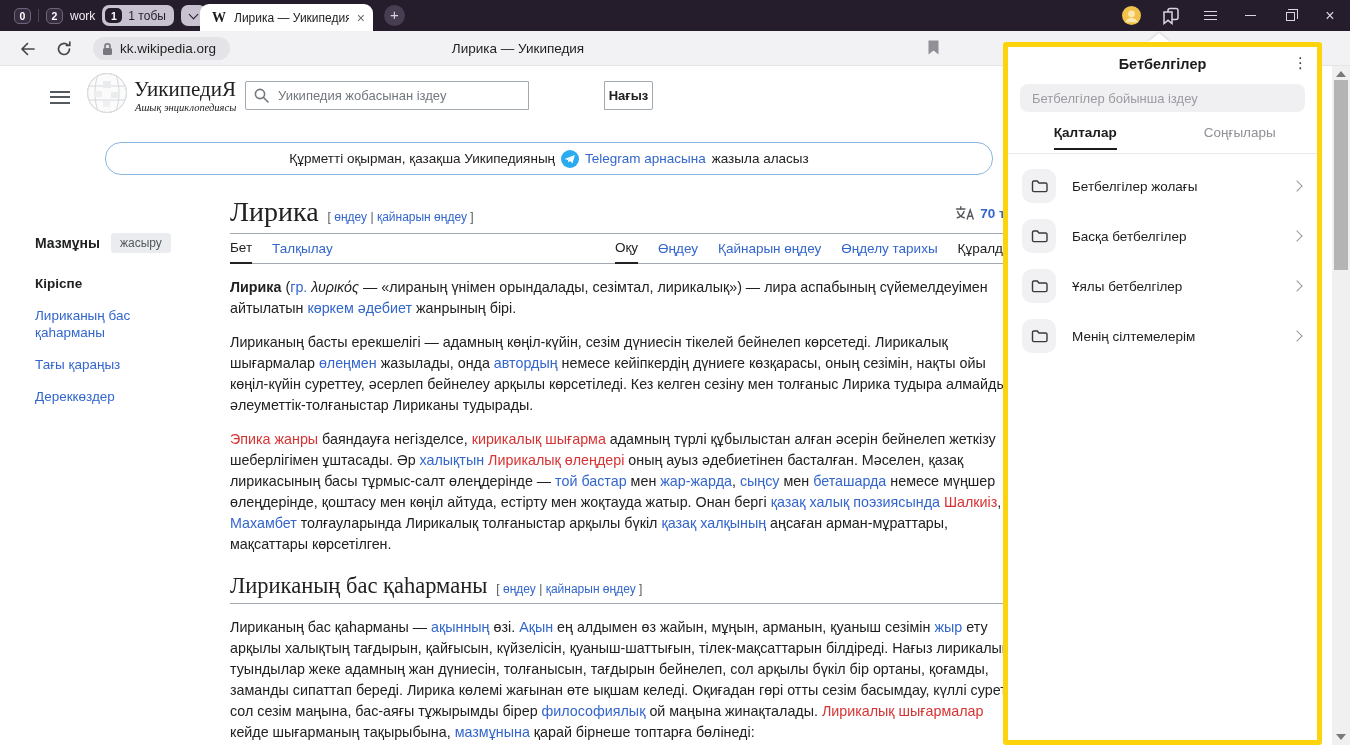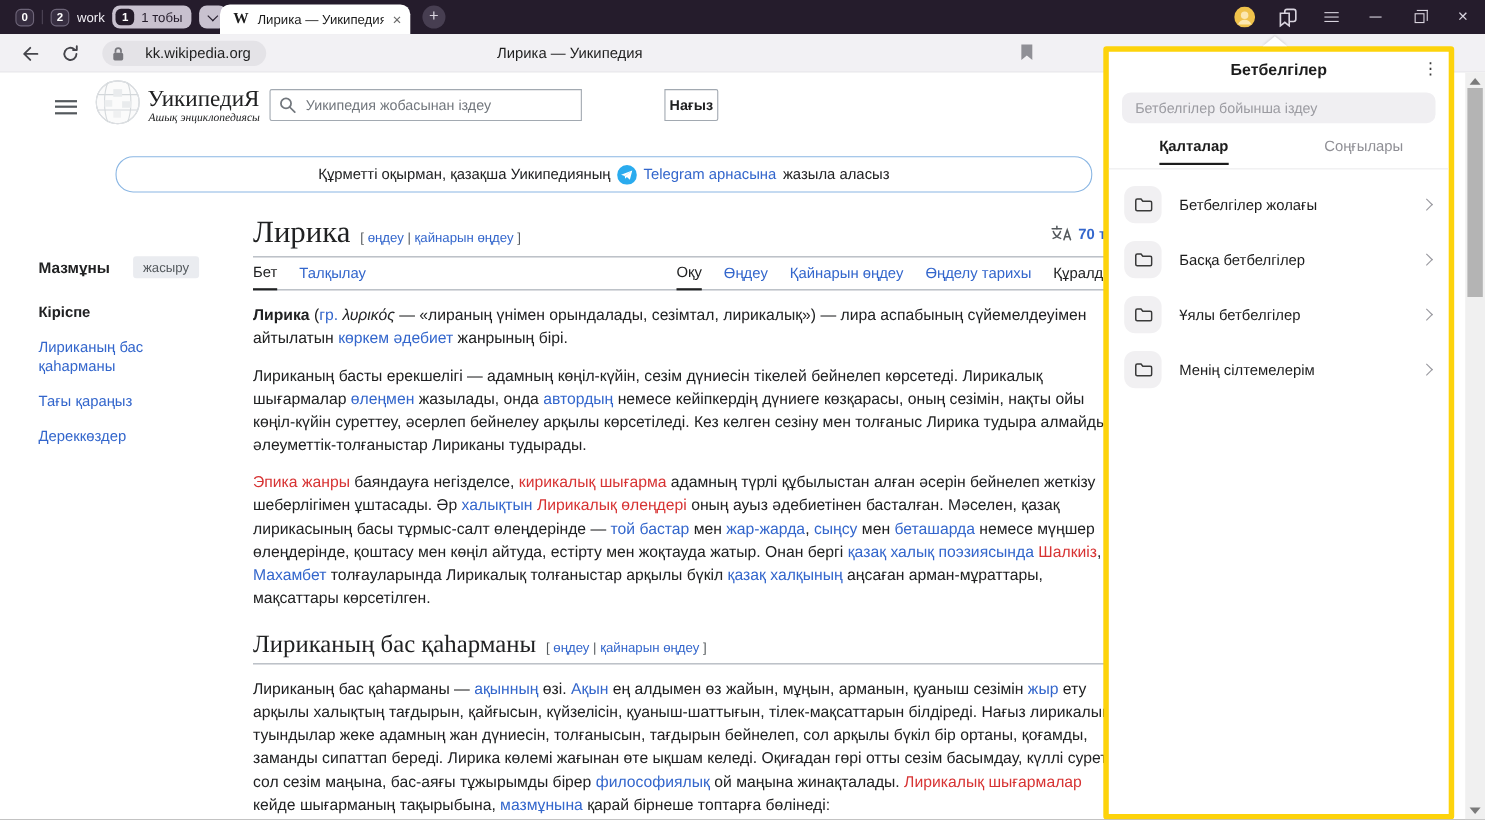--- a/index.html
+++ b/index.html
@@ -34,21 +34,21 @@
   .win-min{width:11px;height:1.6px;background:#d9d4df;}
   .win-restore{position:relative;width:9px;height:9px;border:1.3px solid #d9d4df;margin-top:2px;}
   .win-restore::before{content:"";position:absolute;left:1.5px;top:-4.5px;width:9px;height:9px;
           border:1.3px solid #d9d4df;border-left:none;border-bottom:none;}
   .win-close{color:#d9d4df;font-size:16px;}
 
   
   .addrbar{position:absolute;left:0;top:31px;width:1350px;height:35px;background:#f2f1f4;border-bottom:1px solid #e4e3e7;}
   .nav-ico{position:absolute;top:0;height:35px;display:flex;align-items:center;cursor:pointer;}
   .url-pill{position:absolute;left:93px;top:6px;height:23px;background:#e4e3e7;border-radius:12px;
-            display:flex;align-items:center;gap:19px;padding:0 14px 0 9px;cursor:pointer;}
+            display:flex;align-items:center;gap:7px;padding:0 14px 0 9px;cursor:pointer;}
   .url-text{font-size:13.5px;color:#1f1f1f;}
   .addr-title{position:absolute;left:518px;top:0;height:35px;display:flex;align-items:center;
               transform:translateX(-50%);font-size:13.5px;color:#1f1f1f;}
   .addr-flag{position:absolute;left:928px;top:9px;cursor:pointer;}
 
   
   .page{position:absolute;left:0;top:66px;width:1350px;height:679px;background:#fff;color:#202122;}
   .wm-burger{position:absolute;left:50px;top:21px;cursor:pointer;}
   .wm-burger i{display:block;width:20px;height:2px;background:#54595d;margin:3.5px 0;}
   .logo{position:absolute;left:86px;top:6px;}
@@ -61,21 +61,21 @@
   .wsearch-btn{position:absolute;left:604px;top:15px;width:49px;height:29px;border:1px solid #a2a9b1;
            background:#fff;border-radius:0 2px 2px 0;font-size:13px;font-weight:bold;color:#202122;
            display:flex;align-items:center;justify-content:center;cursor:pointer;}
   .banner{position:absolute;left:105px;top:76px;width:888px;height:33px;border:1px solid #8ab6e3;
           border-radius:16px;background:#fff;display:flex;align-items:center;justify-content:center;
           gap:6px;font-size:13.5px;color:#202122;}
   .banner .blink{color:#3366cc;cursor:pointer;}
 
   
   .toc{position:absolute;left:35px;top:167px;width:165px;font-size:13.5px;}
-  .toc-head{display:flex;align-items:center;gap:21px;}
+  .toc-head{display:flex;align-items:center;gap:11px;}
   .toc-title{font-weight:bold;font-size:14px;color:#202122;}
   .toc-hide{background:#eaecf0;border-radius:3px;padding:3px 9px;font-size:12px;color:#54595d;cursor:pointer;}
   .toc-item{margin-top:15px;line-height:17px;cursor:pointer;}
   .toc-item.bold{font-weight:bold;color:#202122;margin-top:22px;}
   .toc-item.link{color:#3366cc;}
 
   
   .article{position:absolute;left:230px;top:130px;width:788px;}
   .h1row{display:flex;align-items:baseline;border-bottom:1px solid #a2a9b1;padding-bottom:5px;}
   .h1{font-family:"Liberation Serif",serif;font-size:28px;font-weight:normal;color:#202122;margin:0;}

